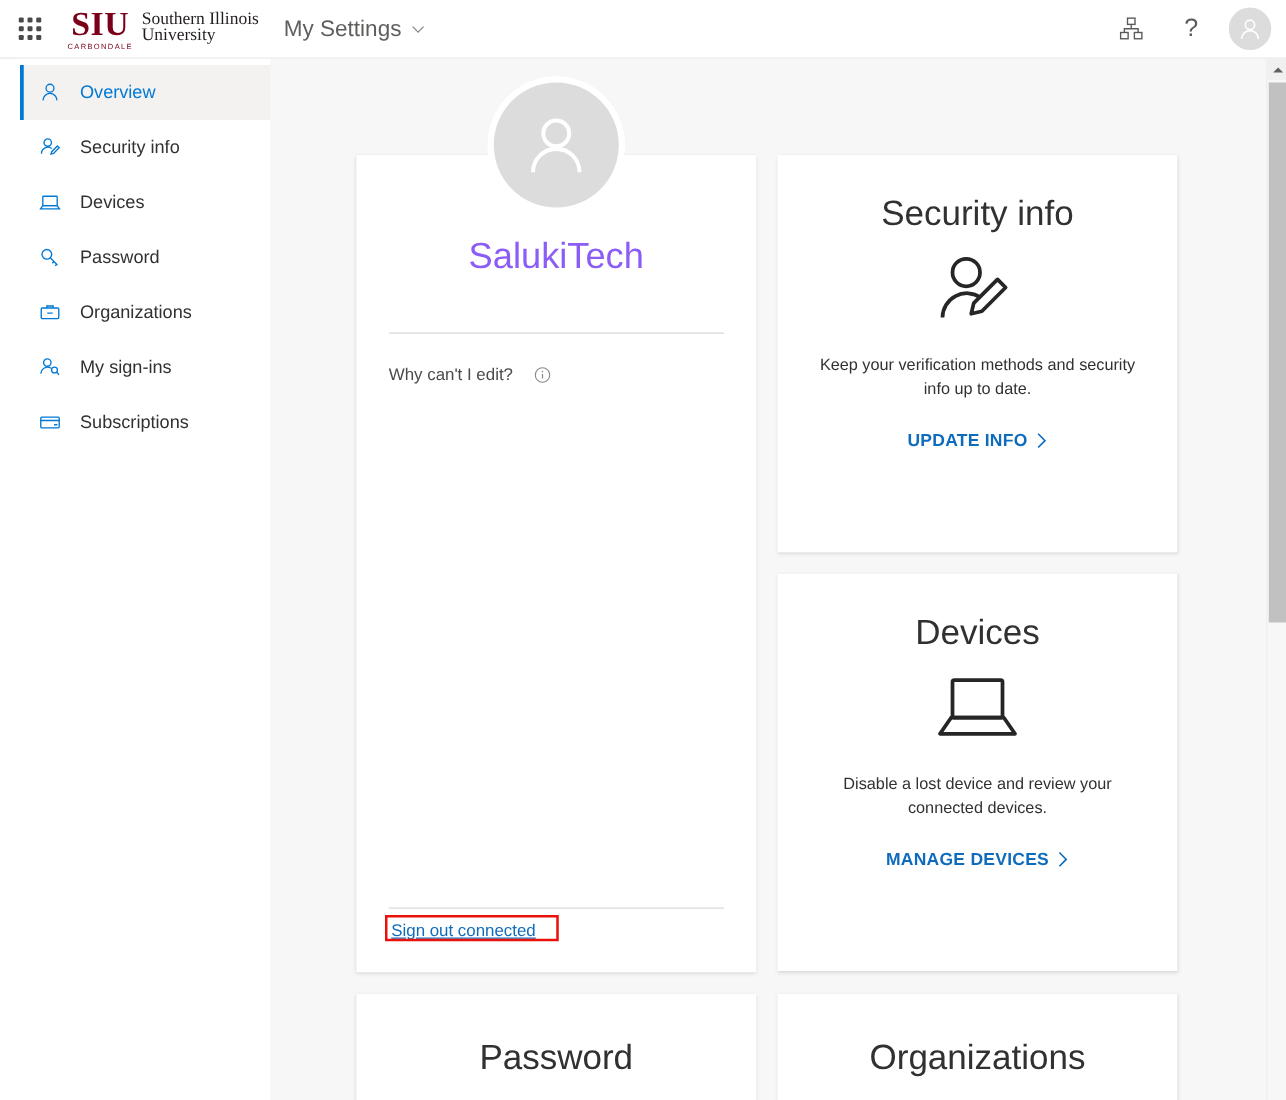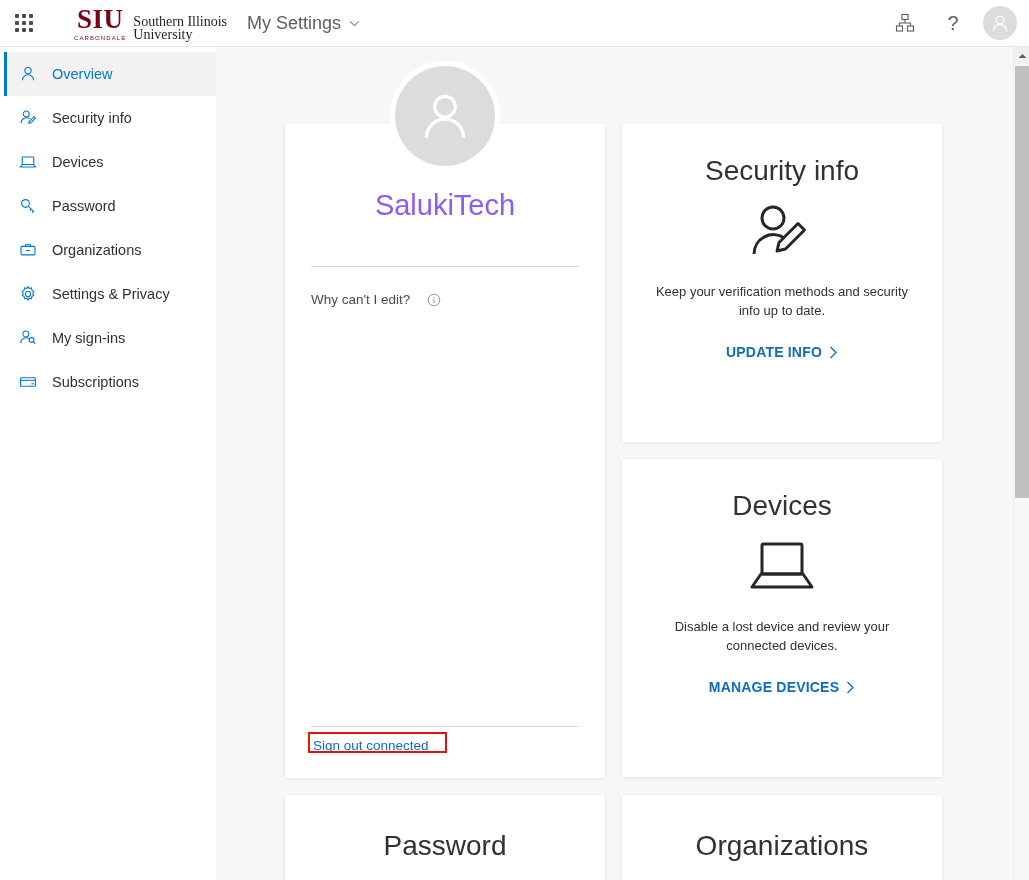--- a/index.html
+++ b/index.html
@@ -27,24 +27,24 @@
   }
   .waffle-grid {
     display: grid;
     grid-template-columns: repeat(3, 4px);
     grid-template-rows: repeat(3, 4px);
     gap: 3px;
   }
   .waffle-grid i { display: block; width: 4px; height: 4px; background: #4a4a4a; border-radius: 1px; }
 
   .logo-block {
-    margin-left: 22px;
+    margin-left: 2px;
     background: #ffffff;
     padding: 2px 6px 2px 4px;
-    display: flex; align-items: flex-end; gap: 7px;
+    display: flex; align-items: flex-start; gap: 7px;
     cursor: pointer;
   }
   .logo-siu {
     display: flex; flex-direction: column; align-items: center;
   }
   .logo-siu .siu-main {
     font-family: "Liberation Serif", serif;
     font-size: 27px; font-weight: bold;
     color: #7a0019;
     letter-spacing: 0.5px;
@@ -86,21 +86,21 @@
   .hdr-avatar {
     width: 34px; height: 34px; border-radius: 50%;
     background: #dcdcdc;
     display: flex; align-items: center; justify-content: center;
     margin-left: 6px; margin-right: 4px;
     cursor: pointer;
   }
 
   
   .sidebar {
-    position: absolute; top: 47px; left: 4px;
+    position: absolute; top: 47px; left: 16px;
     width: 215px; height: 833px;
     background: #ffffff;
     border-right: 1px solid #e6e6e6;
     padding-top: 5px;
   }
   .nav-item {
     position: relative;
     height: 44px;
     display: flex; align-items: center;
     padding-left: 14px;
@@ -362,29 +362,20 @@
       <span class="nav-ico">
         <svg width="18" height="18" viewBox="0 0 20 20">
           <rect x="2.2" y="6" width="15.6" height="9.4" rx="1" fill="none" stroke="#0078d4" stroke-width="1.2"></rect>
           <path d="M7.2 6 V4.2 h5.6 V6" fill="none" stroke="#0078d4" stroke-width="1.2"></path>
           <path d="M7.6 10.6 h4.8" fill="none" stroke="#0078d4" stroke-width="1.2"></path>
         </svg>
       </span>
       <span>Organizations</span>
     </div>
 
-    <div class="nav-item">
-      <span class="nav-ico">
-        <svg width="18" height="18" viewBox="0 0 20 20">
-          <circle cx="10" cy="10" r="3" fill="none" stroke="#0078d4" stroke-width="1.2"></circle>
-          <path d="M10 1.6 l1.3 2.2 2.5 -0.6 0.5 2.5 2.2 1.3 -1.3 2.2 1.3 2.2 -2.2 1.3 -0.5 2.5 -2.5 -0.6 -1.3 2.2 -1.3 -2.2 -2.5 0.6 -0.5 -2.5 -2.2 -1.3 1.3 -2.2 -1.3 -2.2 2.2 -1.3 0.5 -2.5 2.5 0.6 Z" fill="none" stroke="#0078d4" stroke-width="1.2" stroke-linejoin="round"></path>
-        </svg>
-      </span>
-      <span>Settings &amp; Privacy</span>
-    </div>
 
     <div class="nav-item">
       <span class="nav-ico">
         <svg width="18" height="18" viewBox="0 0 20 20">
           <circle cx="7.6" cy="5.6" r="3.3" fill="none" stroke="#0078d4" stroke-width="1.2"></circle>
           <path d="M2 15.6 a5.8 5.8 0 0 1 9 -4.9" fill="none" stroke="#0078d4" stroke-width="1.2"></path>
           <circle cx="14" cy="12.2" r="2.6" fill="none" stroke="#0078d4" stroke-width="1.2"></circle>
           <path d="M15.9 14.1 L18 16.6" fill="none" stroke="#0078d4" stroke-width="1.2"></path>
         </svg>
       </span>

